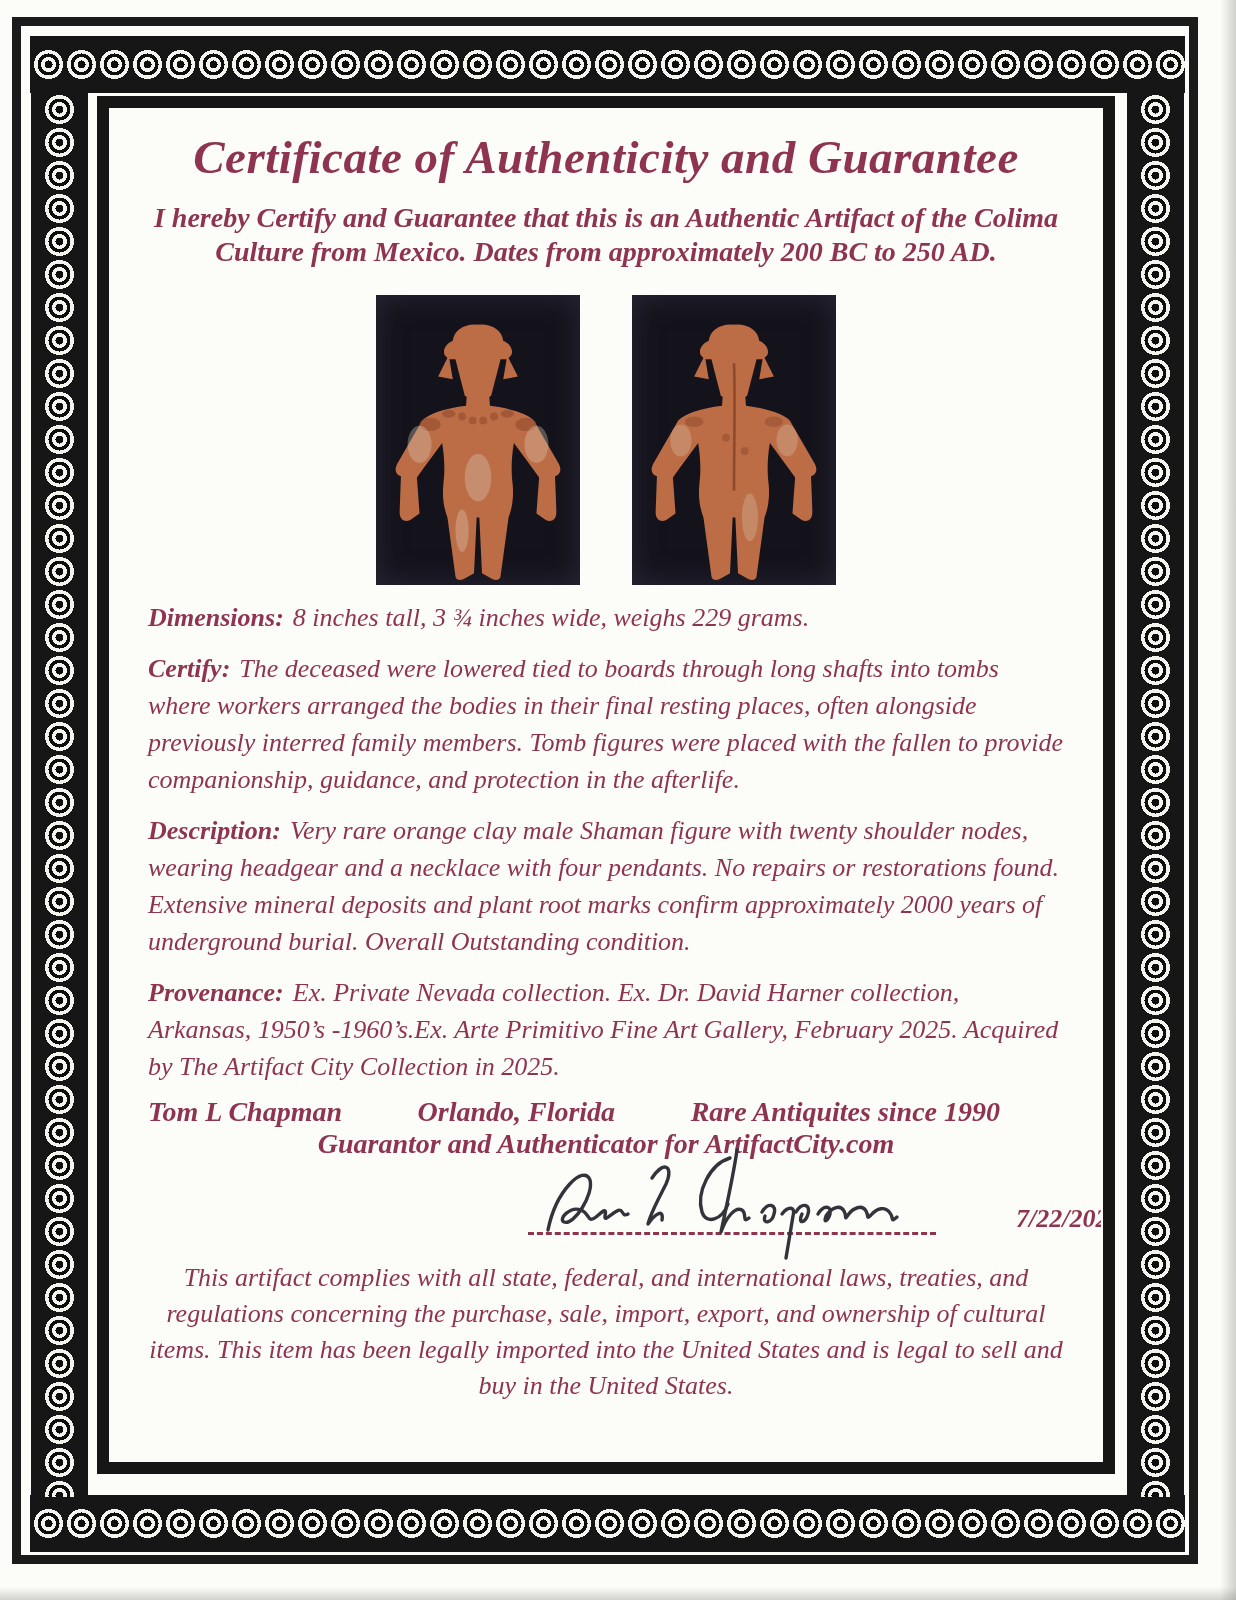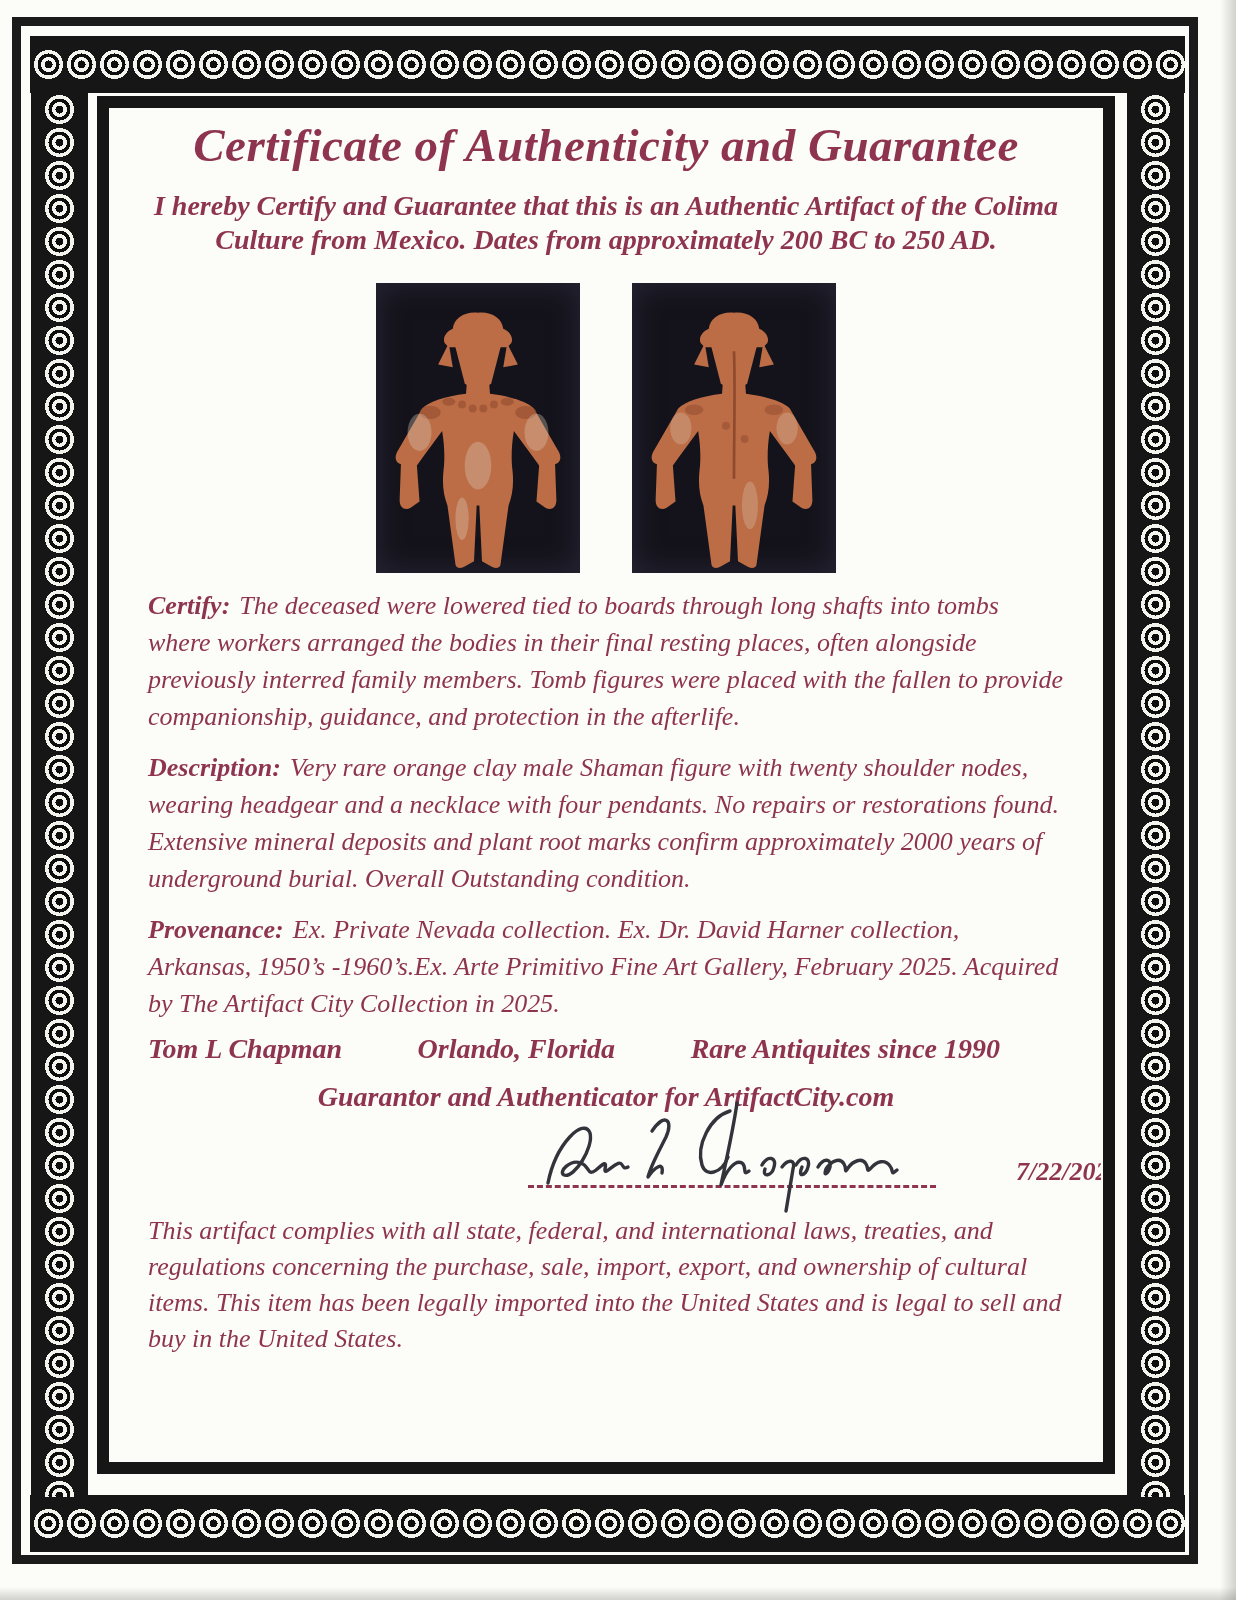--- a/index.html
+++ b/index.html
@@ -53,21 +53,21 @@
     background:linear-gradient(to right, rgba(0,0,0,0), rgba(110,110,105,.30)); }
   .scan-edge-bottom { position:absolute; left:0; bottom:0; height:13px; width:100%;
     background:linear-gradient(to bottom, rgba(0,0,0,0), rgba(110,110,105,.30)); }
 
   
   .content {
     position:absolute; left:111px; top:110px; right:135px; bottom:140px;
     padding: 0 37px; overflow:hidden; background:#fcfcf8;
   }
   .title {
-    margin-top: 8px;
+    margin-top: 20px;
     text-align: center;
     font-size: 47px;
     font-weight: bold;
     letter-spacing: .5px;
   }
   .intro {
     margin: 17px auto 0;
     max-width: 930px;
     text-align: center;
     font-size: 28px;
@@ -88,35 +88,34 @@
   }
   .section { margin-top: 14px; font-size: 26px; line-height: 37px; }
   .section .lbl { font-weight: bold; margin-right: 9px; }
   .names-row {
     margin-top: 11px;
     display:flex; justify-content: space-between;
     padding-right: 64px;
     font-size: 28px; font-weight: bold;
   }
   .role-line {
-    margin-top: 16px;
     text-align: center;
     font-size: 28px; font-weight: bold;
   }
   .sig-block { position: relative; height: 92px; margin-top: 0; }
   .sig-line {
     position:absolute; left: 380px; width: 408px; top: 72px;
     border-top: 3px dashed #8e3450;
   }
   .sig-svg { position:absolute; left: 386px; top: -14px; }
   .sig-date {
     position:absolute; left: 868px; top: 44px;
     font-size: 26px; font-weight: bold;
   }
-  .legal { margin-top: 8px; font-size: 26px; line-height: 36px; }
+  .legal { margin-top: 8px; font-size: 26px; line-height: 36px; text-align: center; }
 </style>
 </head>
 <body>
 
 <div class="page">
 
   <div class="outer-line"></div>
   <div class="band band-h band-top"></div>
   <div class="band band-h band-bottom"></div>
   <div class="band band-v band-left"></div>
@@ -175,20 +174,23 @@
           </g>
           <g fill="#d9c9b8" opacity="0.3">
             <ellipse cx="30" cy="92" rx="8" ry="12"></ellipse>
               <ellipse cx="110" cy="92" rx="8" ry="12"></ellipse>
             <ellipse cx="82" cy="150" rx="6" ry="18"></ellipse>
           </g>
         </svg>
       </div>
     </div>
 
+    <p class="section">
+      <span class="lbl">Dimensions:</span><span>8 inches tall, 3 ¾ inches wide, weighs 229 grams.</span>
+    </p>
 
     <p class="section">
       <span class="lbl">Certify:</span><span>The deceased were lowered tied to boards through long shafts into tombs where workers arranged the bodies in their final resting places, often alongside previously interred family members. Tomb figures were placed with the fallen to provide companionship, guidance, and protection in the afterlife.</span>
     </p>
 
     <p class="section">
       <span class="lbl">Description:</span><span>Very rare orange clay male Shaman figure with twenty shoulder nodes, wearing headgear and a necklace with four pendants. No repairs or restorations found. Extensive mineral deposits and plant root marks confirm approximately 2000 years of underground burial. Overall Outstanding condition.</span>
     </p>
 
     <p class="section">

